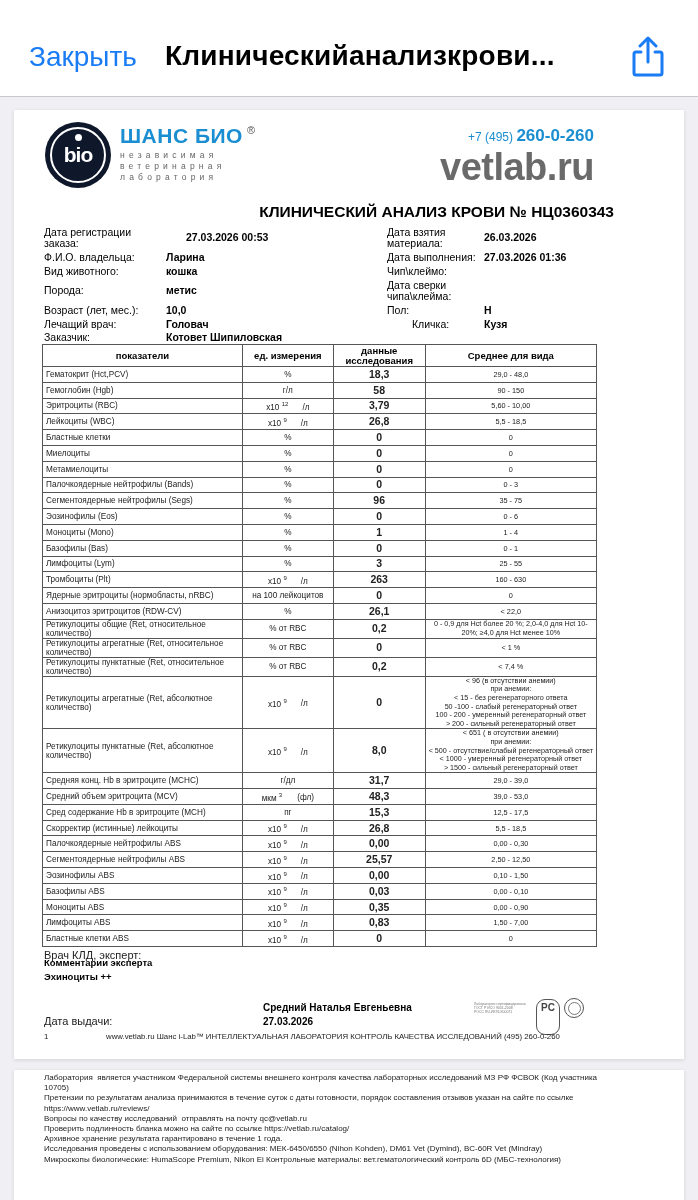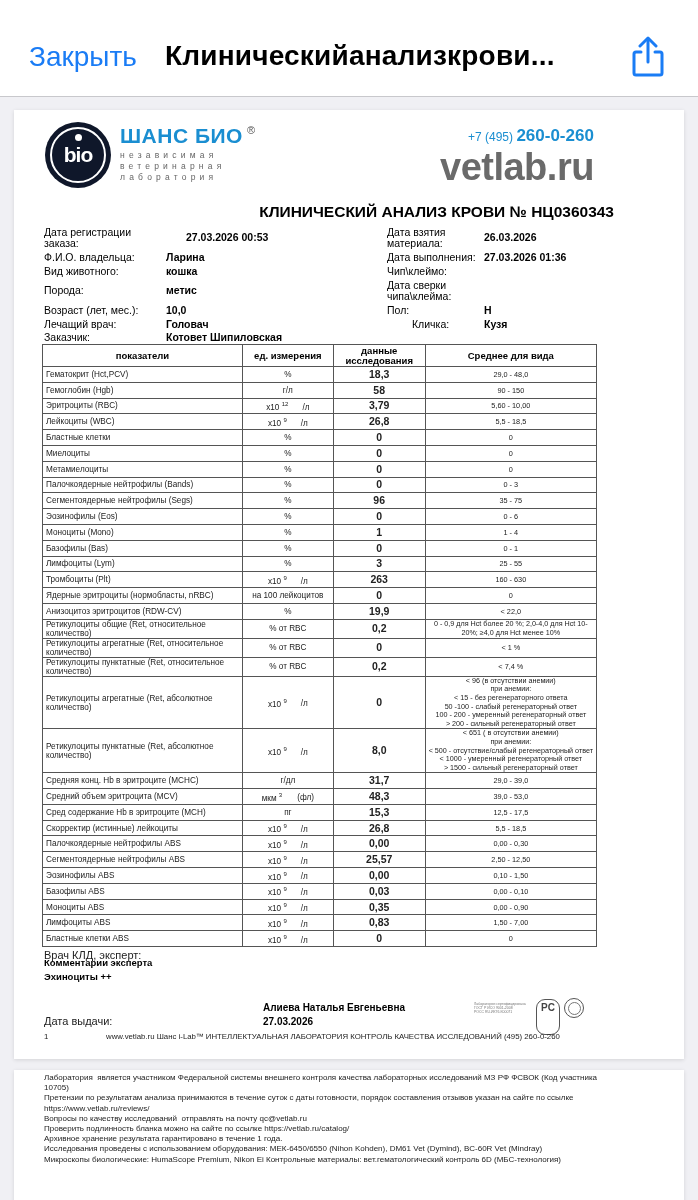--- a/index.html
+++ b/index.html
@@ -220,21 +220,21 @@
         </tr>
         <tr>
           <td class="c-name">Ядерные эритроциты (нормобласты, nRBC)</td>
           <td class="c-unit">на 100 лейкоцитов</td>
           <td class="c-val">0</td>
           <td class="c-ref">0</td>
         </tr>
         <tr>
           <td class="c-name">Анизоцитоз эритроцитов (RDW-CV)</td>
           <td class="c-unit">%</td>
-          <td class="c-val">19,9</td>
+          <td class="c-val">26,1</td>
           <td class="c-ref">&lt; 22,0</td>
         </tr>
         <tr>
           <td class="c-name tall2">Ретикулоциты общие (Ret, относительное количество)</td>
           <td class="c-unit tall2">% от RBC</td>
           <td class="c-val tall2">0,2</td>
           <td class="c-ref tall2 multi">0 - 0,9 для Hct более 20 %;  2,0-4,0 для Hct 10-20%; ≥4,0 для Hct менее 10%</td>
         </tr>
         <tr>
           <td class="c-name tall2">Ретикулоциты агрегатные (Ret, относительное количество)</td>
@@ -339,21 +339,21 @@
           <td class="c-val">0</td>
           <td class="c-ref">0</td>
         </tr>
       </tbody>
   </table>
 
   <div class="comment" style="top:847px;">Комментарии эксперта</div>
   <div class="comment" style="top:861px;">Эхиноциты ++</div>
 
   <div class="sig" style="left:30px;top:839px;">Врач КЛД, эксперт:</div>
-  <div class="sig b" style="left:249px;top:892px;">Алиева Наталья Евгеньевна</div>
+  <div class="sig b" style="left:249px;top:892px;">Средний Наталья Евгеньевна</div>
   <div class="sig" style="left:30px;top:905px;">Дата выдачи:</div>
   <div class="sig b" style="left:249px;top:906px;">27.03.2026</div>
 
   <div class="cert">
     <div class="cert-text">
       <div>Лаборатория сертифицирована</div>
       <div>ГОСТ Р ИСО 9001-2008</div>
       <div>РОСС RU.ИК76.К00071</div>
     </div>
     <div class="cert-rs">PC</div>

